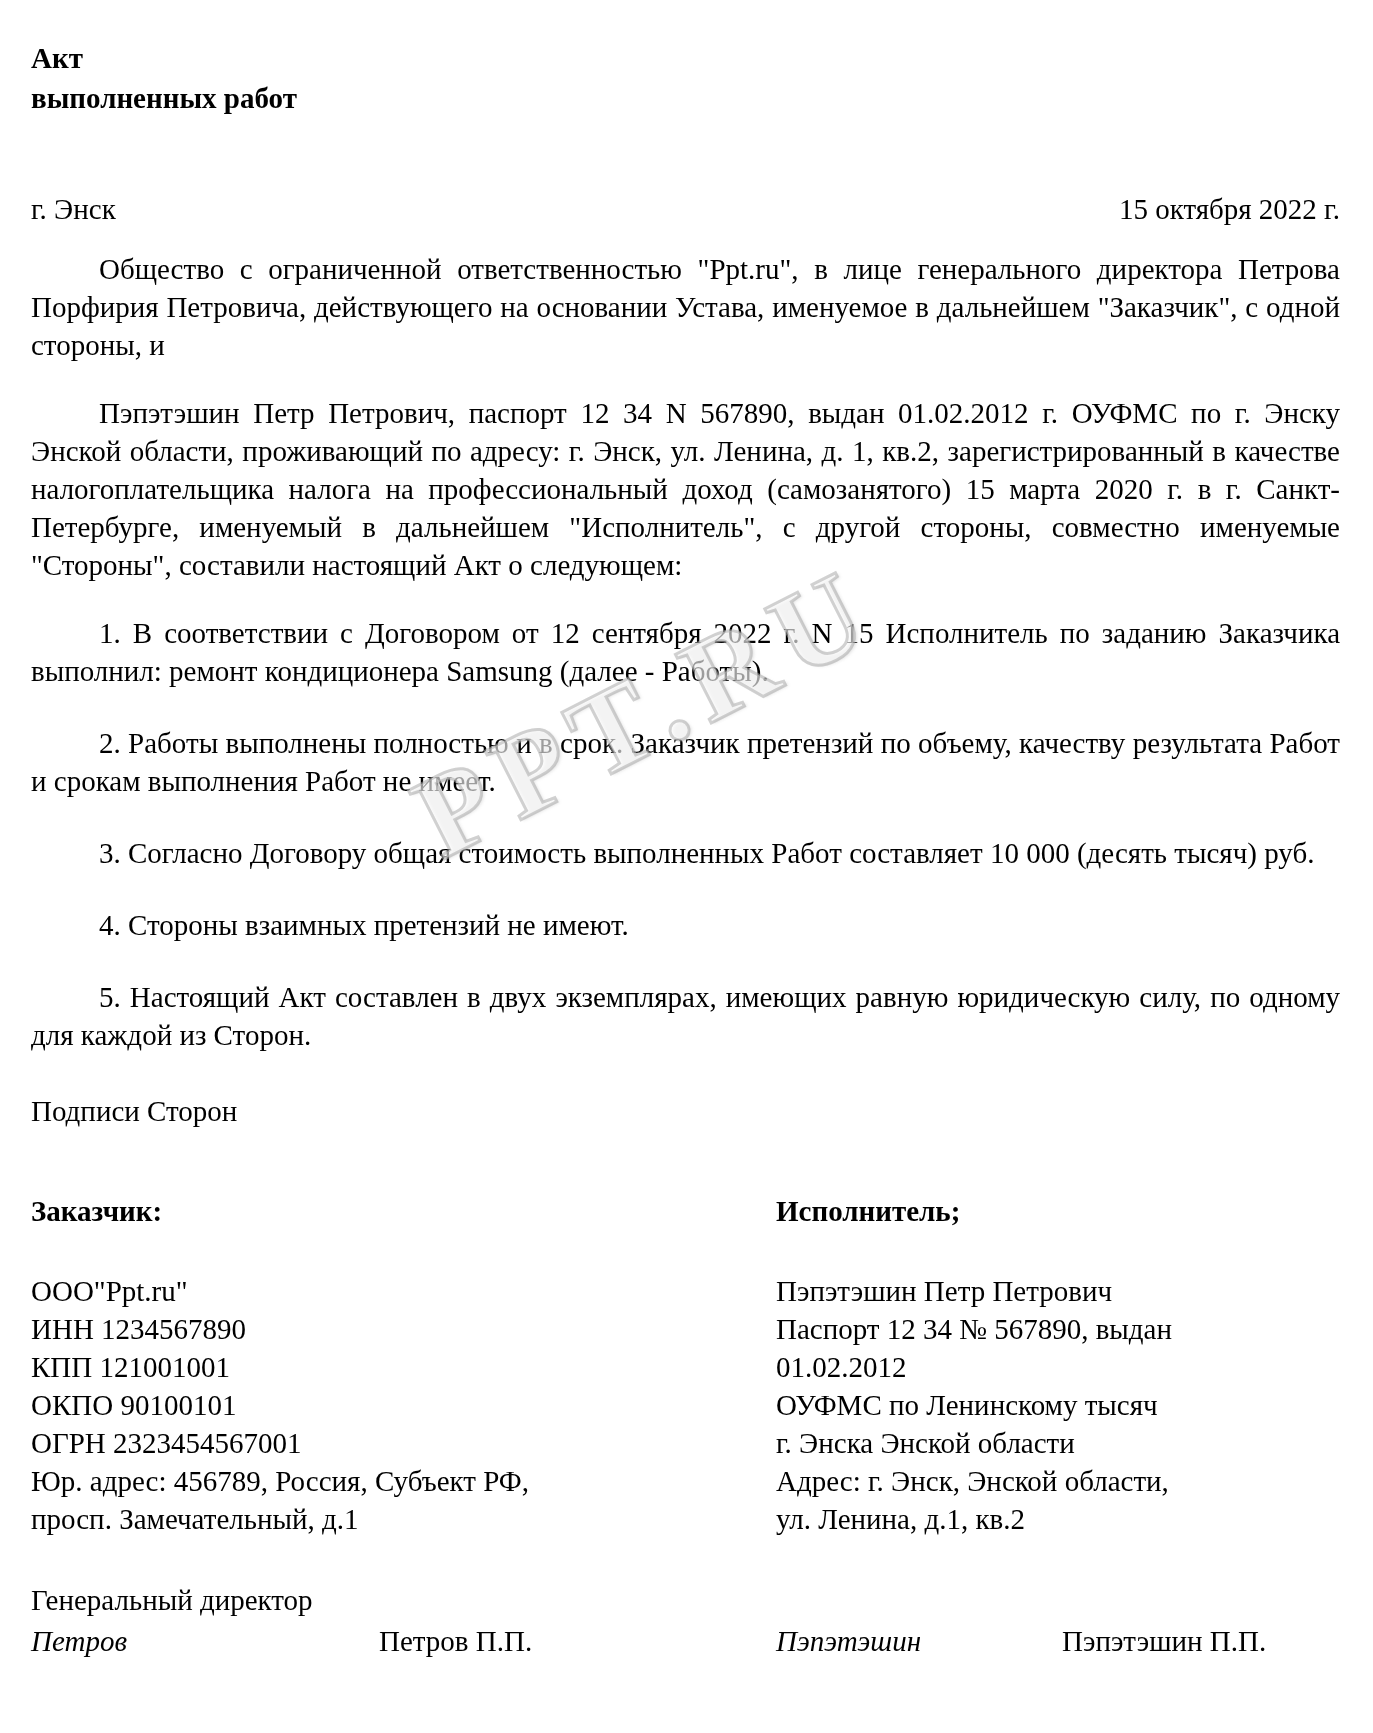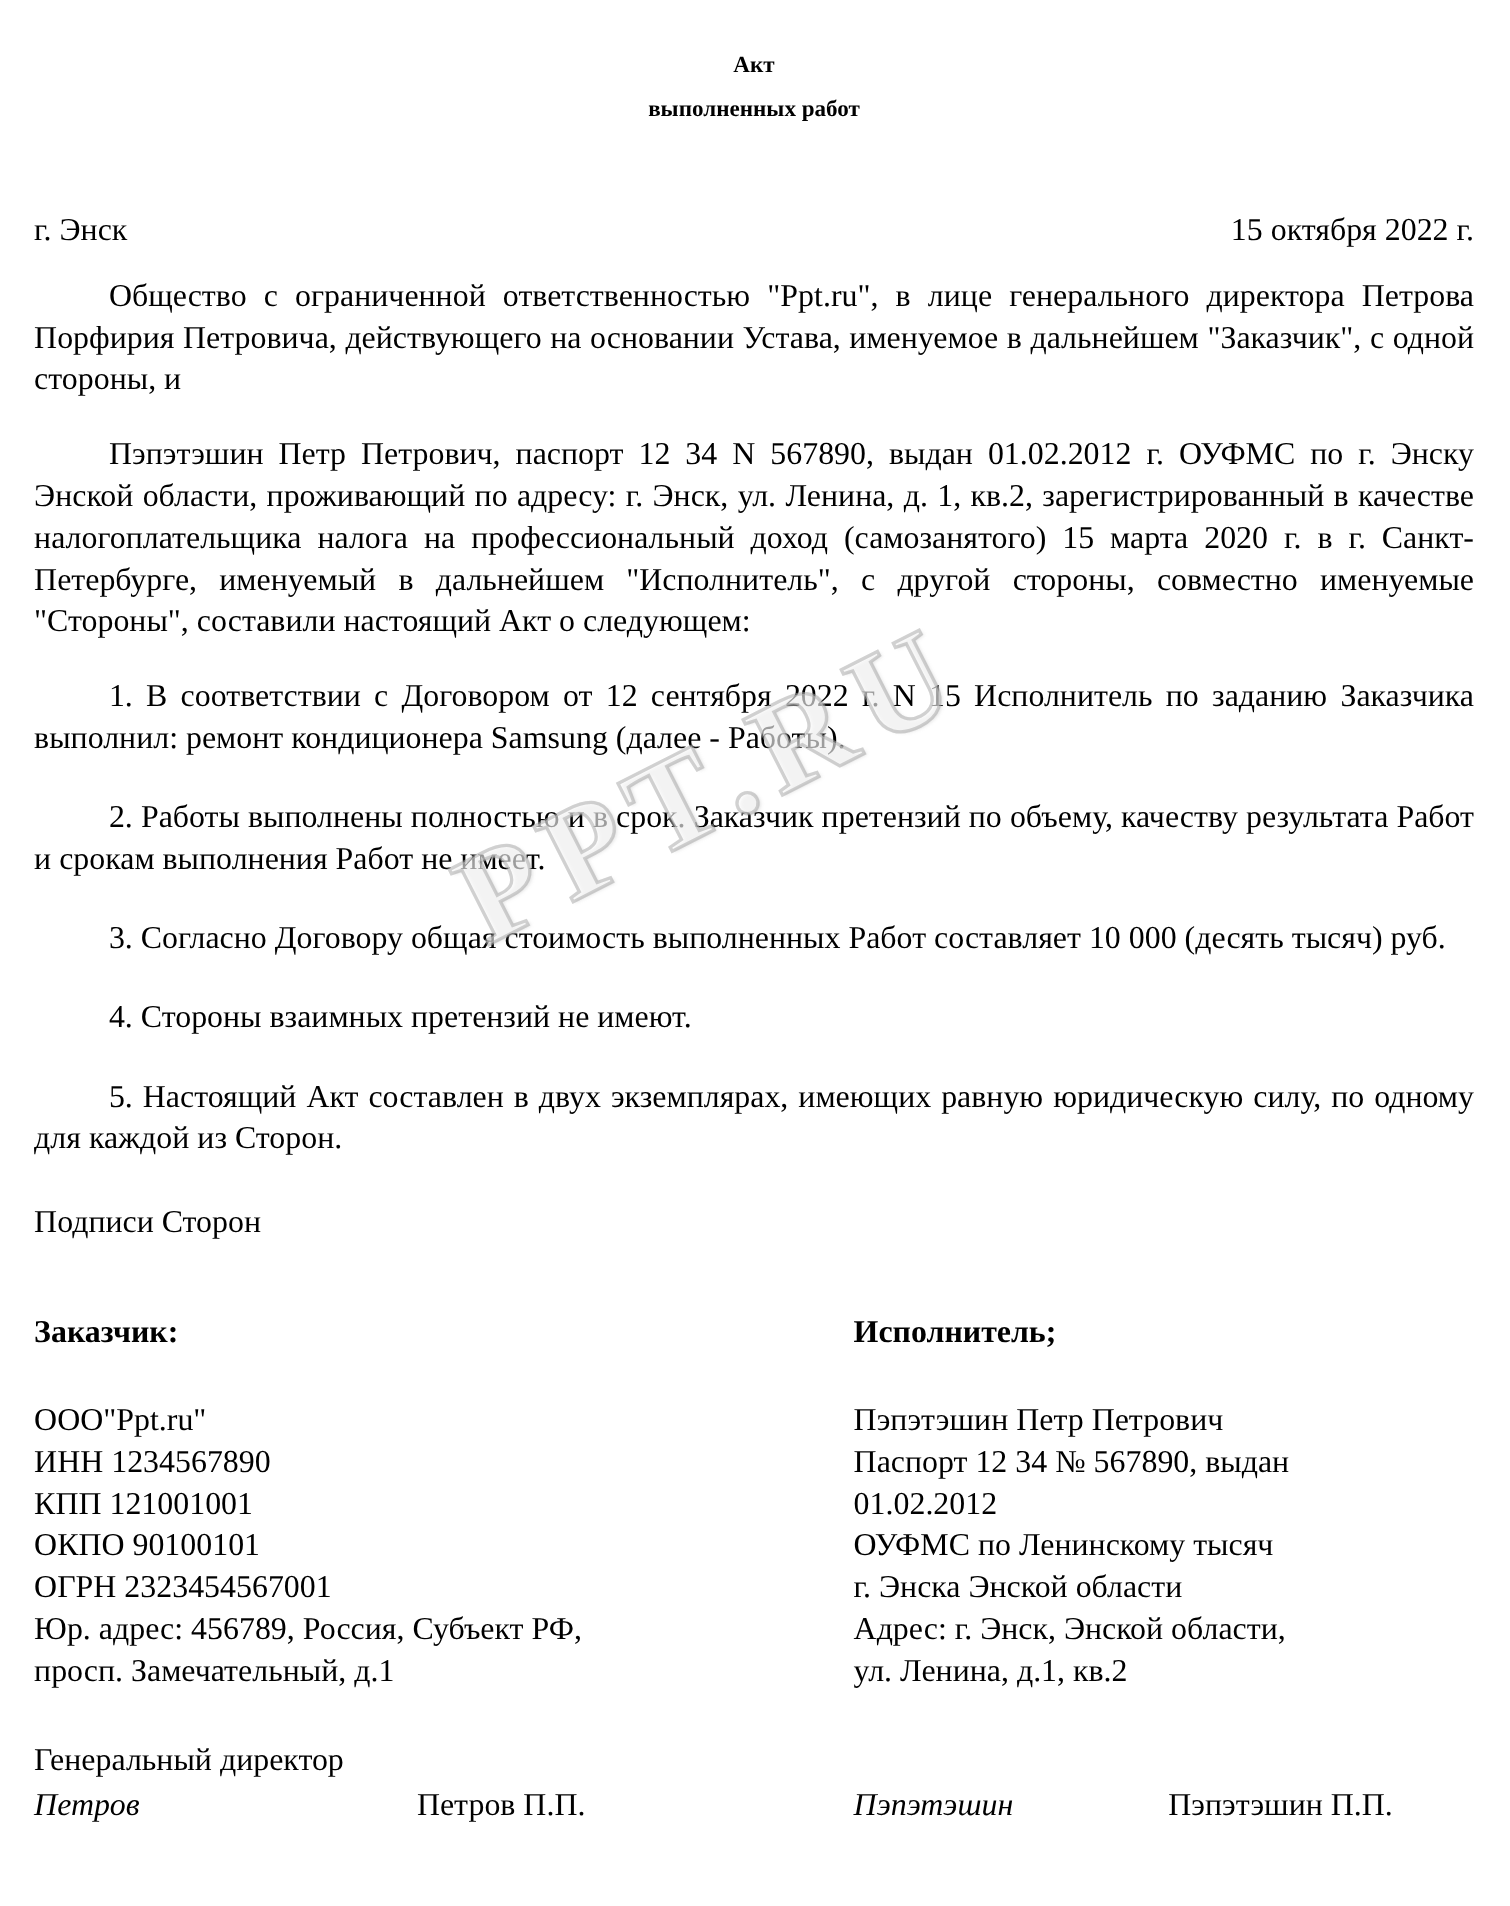--- a/index.html
+++ b/index.html
@@ -14,23 +14,23 @@
     color: #000000;
   }
   .page {
     position: relative;
     width: 100%;
     height: 100%;
     padding: 38px 33px 0 31px;
     z-index: 1;
   }
   .doc-title {
-    text-align: center;
+    text-align: left;
     font-weight: bold;
-    font-size: 21px;
+    font-size: 29px;
     line-height: 40px;
     margin-bottom: 72px;
   }
   .date-row {
     display: flex;
     justify-content: space-between;
     align-items: baseline;
     line-height: 38px;
     margin-bottom: 22px;
   }

